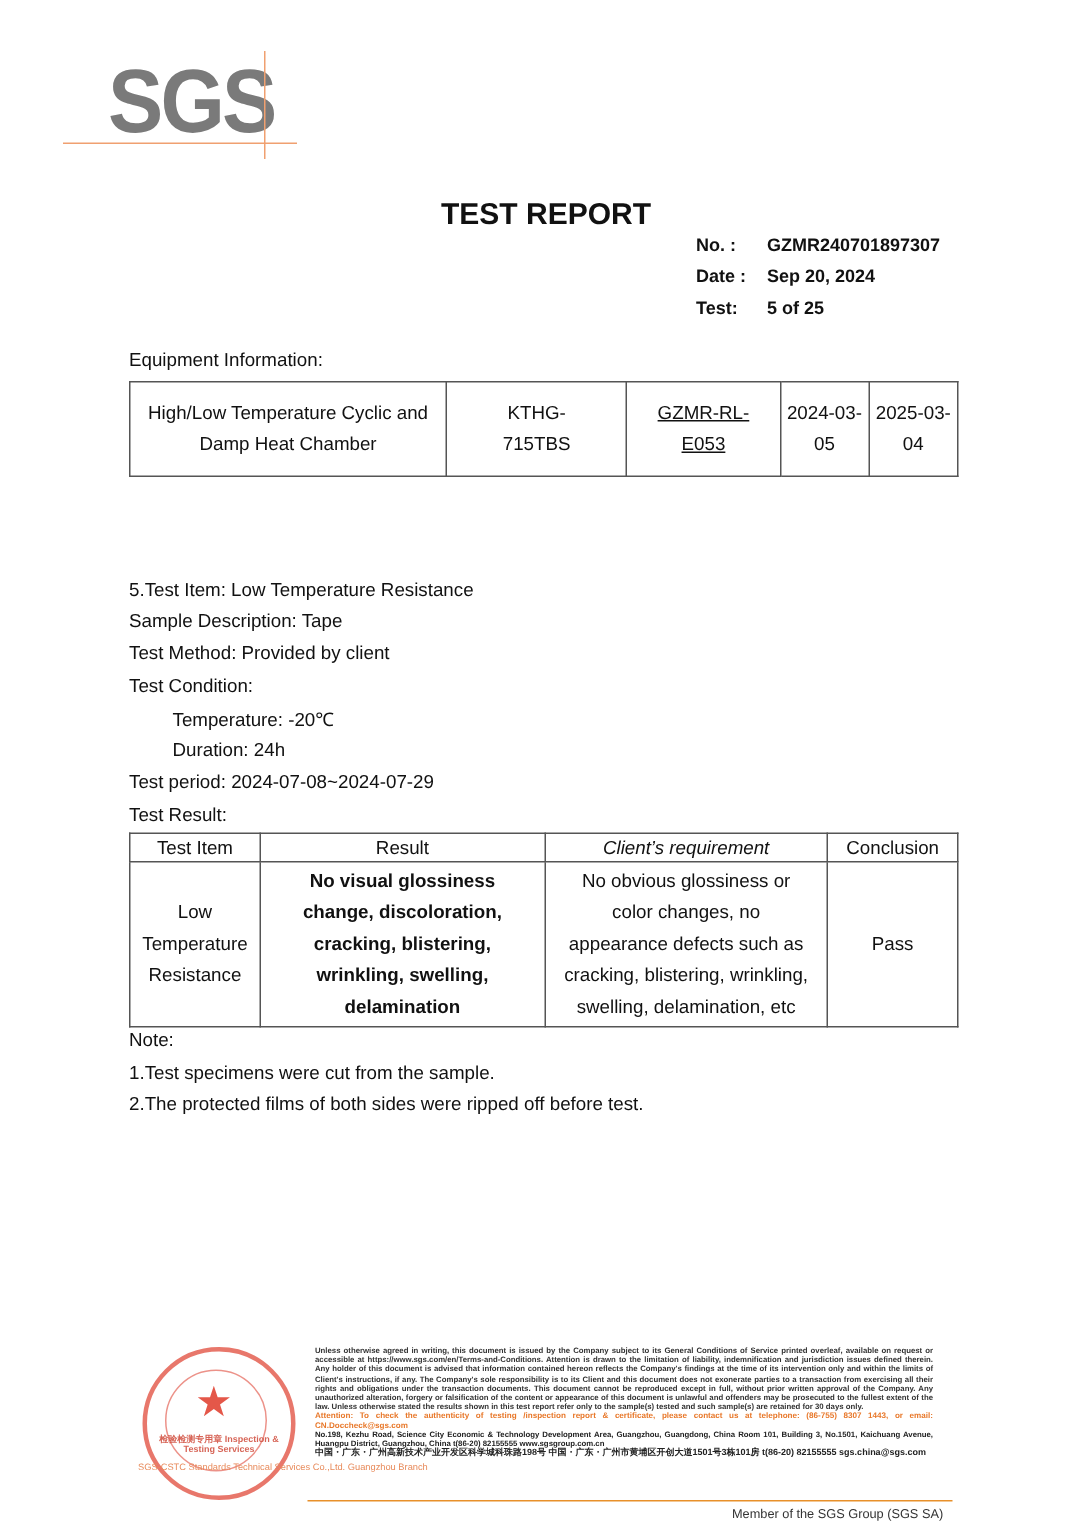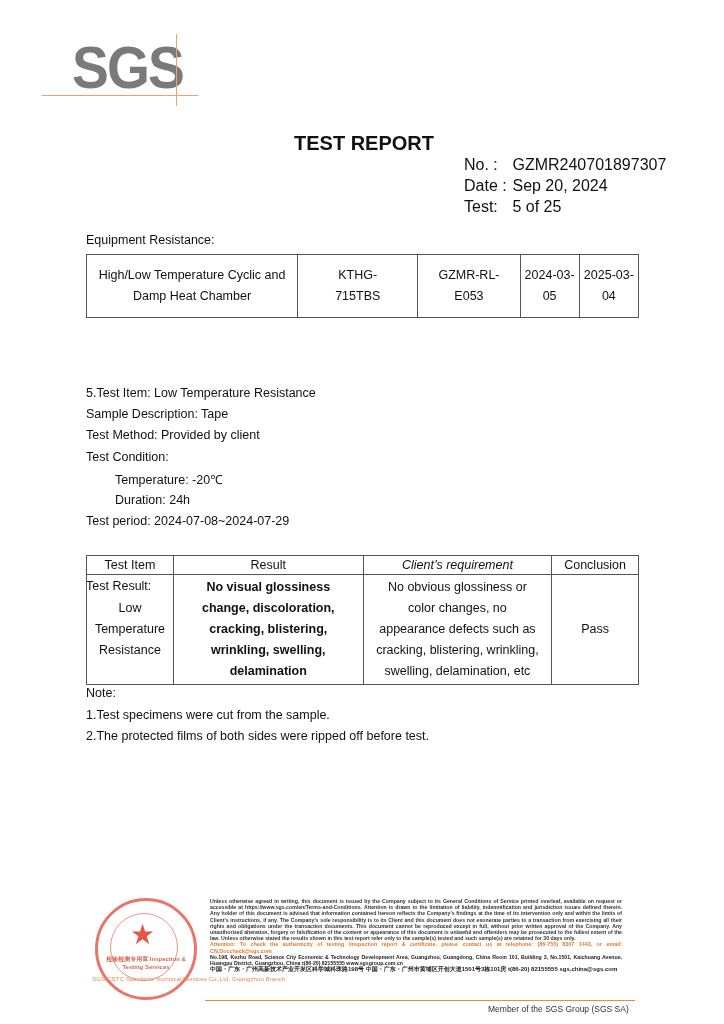--- a/index.html
+++ b/index.html
@@ -2,21 +2,21 @@
 <html><head>
 <meta charset="utf-8">
 <style>
   html, body { margin:0; padding:0; background:#ffffff; }
   body { width:724px; height:1024px; position:relative; overflow:hidden; font-family:"Liberation Sans", sans-serif; color:#111; }
   .abs { position:absolute; }
   .logo-text { left:72px; top:38px; font-family:"Liberation Sans", sans-serif; font-weight:bold; font-size:60px; letter-spacing:-2px; color:#7a7a7a; transform:scaleX(0.92); transform-origin:left top; line-height:60px; }
   .logo-hline { left:42px; top:95px; width:156px; height:1px; background:#f0a070; }
   .logo-vline { left:176px; top:34px; width:1px; height:72px; background:#f0a070; }
   .title { left:294px; top:132px; font-size:20px; font-weight:bold; color:#111; }
-  .meta { left:464px; font-size:16px; font-weight:normal; color:#111; }
+  .meta { left:464px; font-size:12px; font-weight:bold; color:#111; }
   .meta .lbl { display:inline-block; width:44px; }
   .text { font-size:12.5px; color:#111; left:86px; }
   table { border-collapse:collapse; position:absolute; font-size:12.5px; color:#111; }
   td { border:1px solid #555; text-align:center; vertical-align:middle; line-height:21px; padding:0 4px; }
   .footer-text { left:210px; top:898px; width:412px; font-size:5.2px; line-height:6.2px; color:#333; font-weight:bold; text-align:justify; }
   .footer-attn { color:#e8782a; font-weight:bold; font-size:5.4px; }
   .footer-addr { font-size:5.2px; color:#222; }
   .footer-line { left:205px; top:1000px; width:430px; height:1px; background:#e8902a; }
   .stamp { left:95px; top:898px; width:96px; height:96px; border:3px solid #e04a3a; border-radius:50%; opacity:0.75; }
   .stamp-inner { left:110px; top:913px; width:66px; height:66px; border:1px solid #e04a3a; border-radius:50%; opacity:0.6; }
@@ -39,41 +39,41 @@
 </div>
 <div class="abs meta" style="top:177px;">
   <span class="lbl">Date :</span>
   <span>Sep 20, 2024</span>
 </div>
 <div class="abs meta" style="top:198px;">
   <span class="lbl">Test:</span>
   <span>5 of  25</span>
 </div>
 
-<div class="abs text" style="top:233px;">Equipment Resistance:</div>
+<div class="abs text" style="top:233px;">Equipment Information:</div>
 <table style="left:86px; top:254px; width:553px;">
   <tbody>
   <tr style="height:63px;">
     <td style="padding:0 2px;">High/Low Temperature Cyclic and Damp Heat Chamber</td>
     <td style="padding:0 26px;">KTHG-715TBS</td>
-    <td style="padding:0 16px;">GZMR-RL-E053</td>
+    <td style="padding:0 16px;text-decoration:underline;">GZMR-RL-E053</td>
     <td>2024-03-05</td>
     <td>2025-03-04</td>
   </tr>
 </tbody>
   </table>
 
 <div class="abs text" style="top:386px;">5.Test Item: Low Temperature Resistance</div>
 <div class="abs text" style="top:407px;">Sample Description: Tape</div>
 <div class="abs text" style="top:428px;">Test Method: Provided by client</div>
 <div class="abs text" style="top:450px;">Test Condition:</div>
 <div class="abs text" style="top:471px; left:115px;">Temperature: -20℃</div>
 <div class="abs text" style="top:493px; left:115px;">Duration: 24h</div>
 <div class="abs text" style="top:514px;text-align:center;">Test period: 2024-07-08~2024-07-29</div>
-<div class="abs text" style="top:536px;margin-top:43px;">Test Result:</div>
+<div class="abs text" style="top:536px;">Test Result:</div>
 
 <table style="left:86px; top:555px; width:553px;">
   <tbody>
       <tr style="height:19px;">
     <td style="width:78px; line-height:16px;">Test Item</td>
     <td style="width:182px; line-height:16px;">Result</td>
     <td style="width:181px; line-height:16px;font-style:italic;">Client’s requirement</td>
     <td style="width:78px; line-height:16px;">Conclusion</td>
   </tr>
   <tr style="height:110px;">

